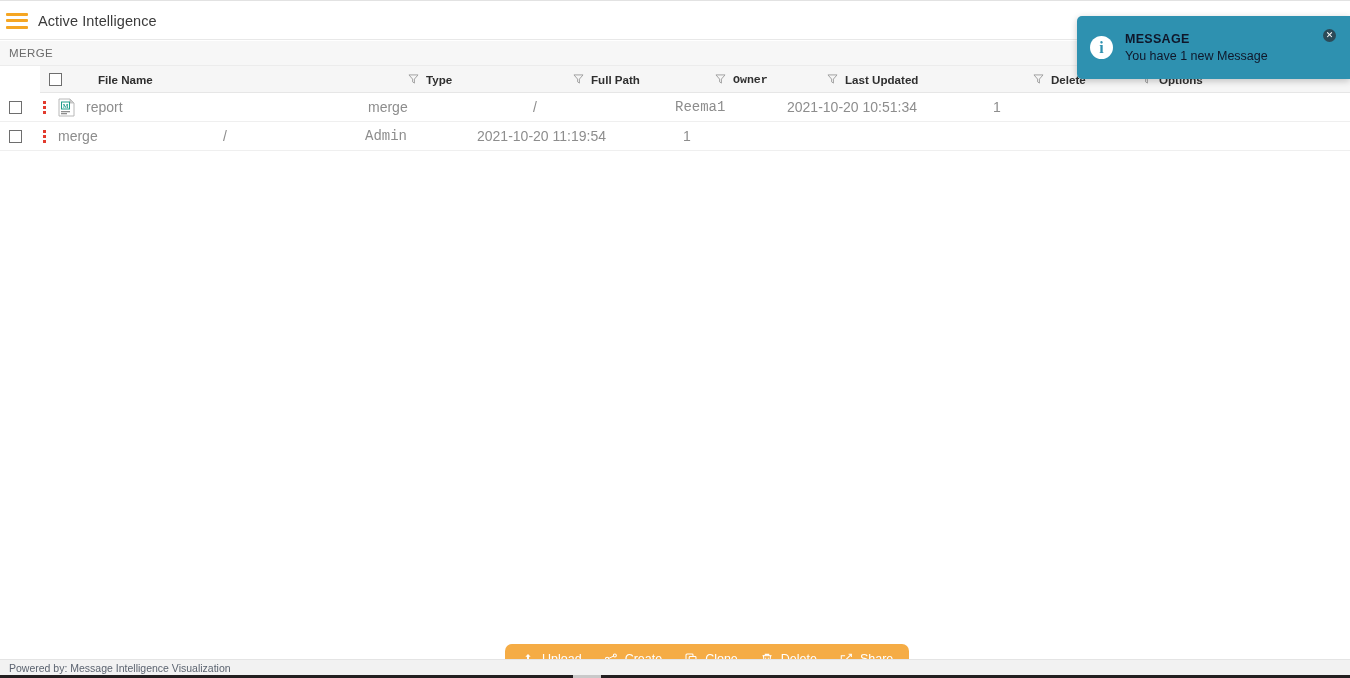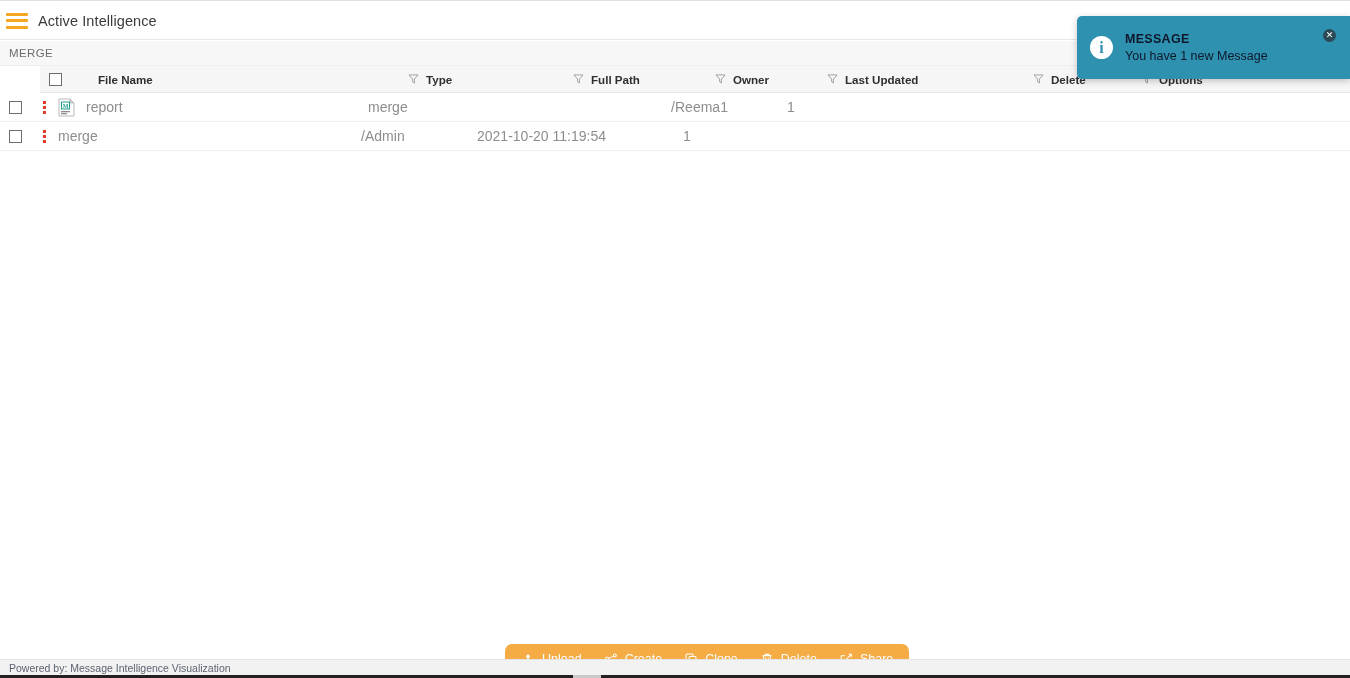--- a/index.html
+++ b/index.html
@@ -53,22 +53,22 @@
     margin-left: 40px;
   }
   .tr {
     height: 29px; background: #ffffff;
     border-bottom: 1px solid #efefef;
   }
   .c-check { width: 30px; display: flex; justify-content: center; align-items: center; }
   .c-kebab { width: 28px; display: flex; justify-content: center; align-items: center; }
   .c-name  { width: 310px; display: flex; align-items: center; }
   .c-type  { width: 165px; }
-  .c-path  { width: 142px; text-align: right; }
-  .c-owner { width: 112px; }
+  .c-path  { width: 142px; }
+  .c-owner { width: 112px; font-family: Liberation Mono, monospace; }
   .c-upd   { width: 206px; }
   .c-ver   { width: 108px; }
   .c-opt   { flex: 1; }
 
   .chk {
     width: 13px; height: 13px;
     border: 1.6px solid #6e6e6e;
     background: #fff; cursor: pointer;
   }
   .kebab { display: flex; flex-direction: column; gap: 2px; cursor: pointer; }
@@ -288,20 +288,23 @@
       </div>
       <div class="c-type">
         <span class="cell">merge</span>
       </div>
       <div class="c-path">
         <span class="cell">/</span>
       </div>
       <div class="c-owner">
         <span class="cell">Reema1</span>
       </div>
+      <div class="c-upd">
+        <span class="cell">2021-10-20 10:51:34</span>
+      </div>
       <div class="c-ver">
         <span class="cell">1</span>
       </div>
       <div class="c-opt"></div>
     </div>
 
     <div class="trow tr">
       <div class="c-check">
         <div class="chk"></div>
       </div>

